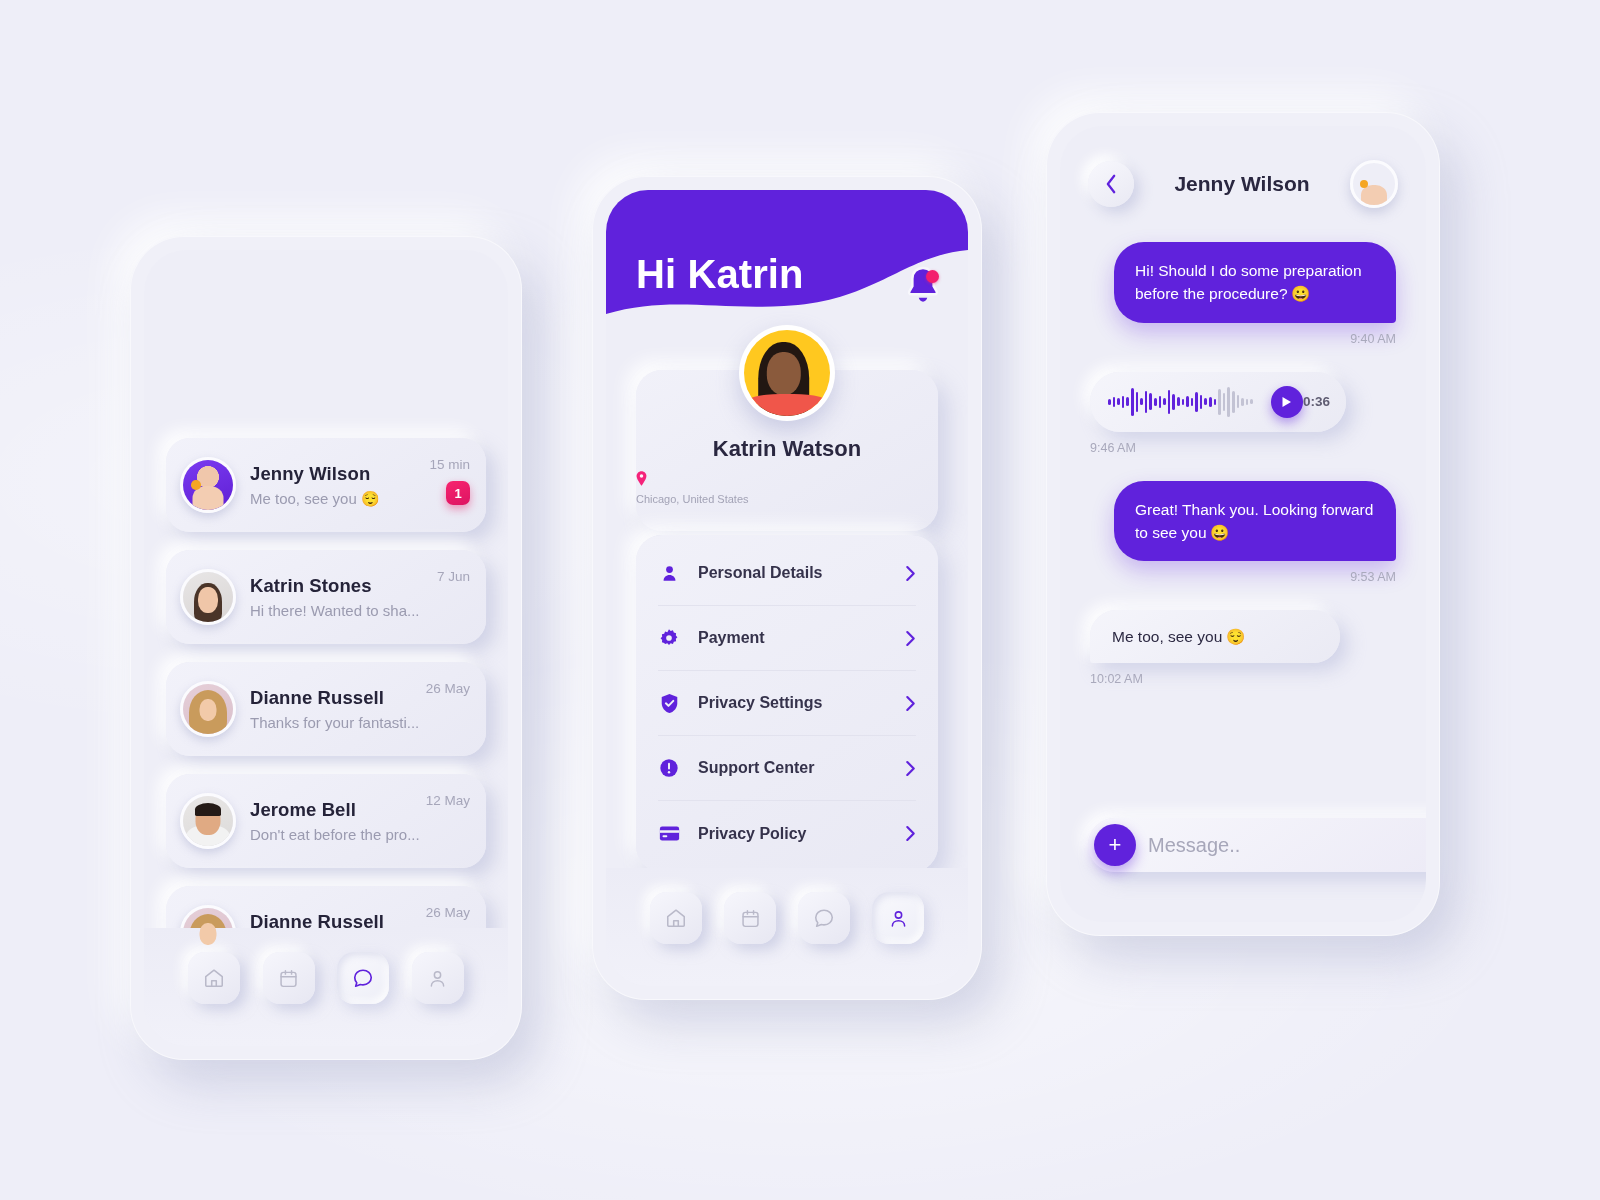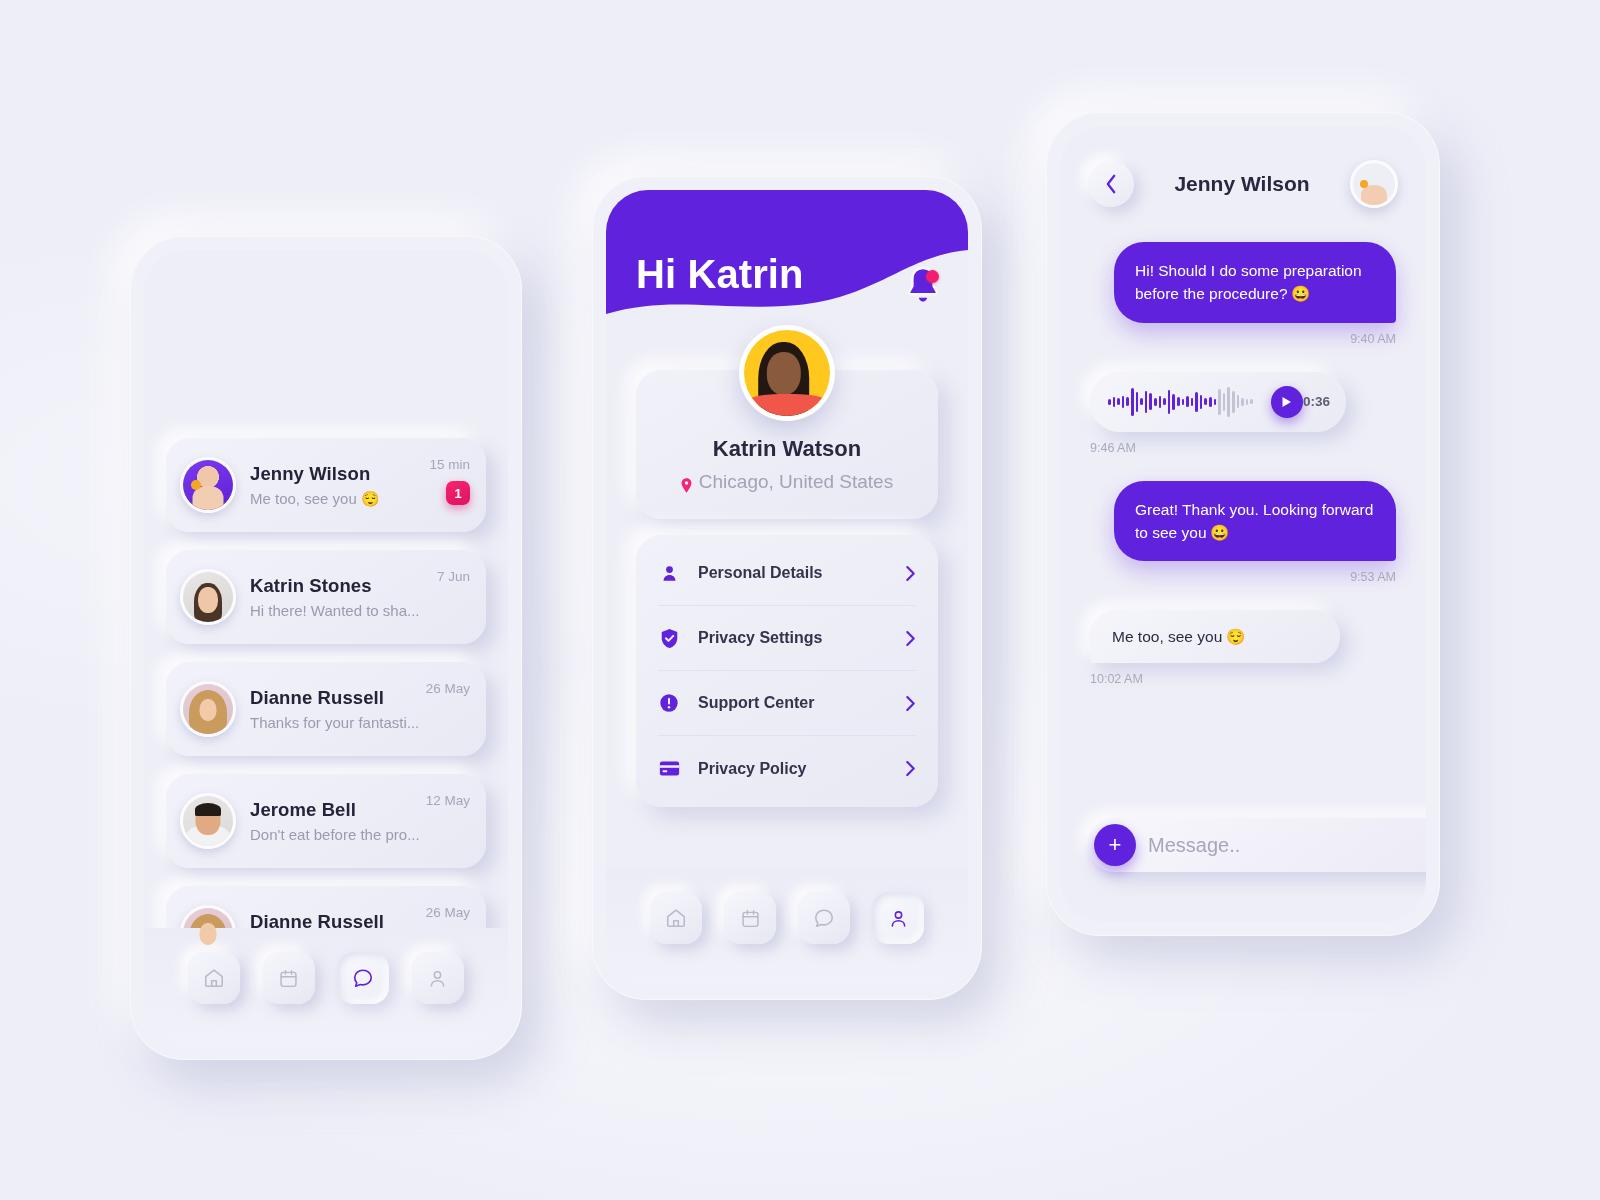--- a/index.html
+++ b/index.html
@@ -164,22 +164,22 @@
     padding: 66px 0 26px;
     border-radius: 26px;
     background: linear-gradient(150deg, #f1f1f9, #e9e9f4);
     box-shadow:
       10px 10px 22px rgba(172,176,212,.42),
       -9px -9px 18px rgba(255,255,255,.95);
     text-align: center;
   }
   .profile-name { font-size: 22px; font-weight: 700; color: #2a2740; }
   .profile-loc {
-    margin-top: 9px; font-size: 19px; color: #a3a3b6;
-    display: flex; align-items: flex-end; justify-content: center; gap: 7px;
+    margin-top: 9px; font-size: 11px; color: #a3a3b6;
+    display: flex; align-items: flex-start; justify-content: center; gap: 7px; flex-direction: column;
   }
 
   .menu-card {
     position: absolute; left: 30px; right: 30px; top: 345px;
     border-radius: 26px;
     background: linear-gradient(150deg, #f1f1f9, #e9e9f4);
     box-shadow:
       10px 10px 22px rgba(172,176,212,.42),
       -9px -9px 18px rgba(255,255,255,.95);
     padding: 6px 22px;
@@ -453,20 +453,32 @@
 
     <div class="menu-card">
       <div class="menu-row">
         <span class="menu-icon">
           <svg width="19" height="19" viewBox="0 0 24 24" fill="#6022DC">
               <circle cx="12" cy="7" r="4.3"></circle>
               <path d="M4.5 21c0-4 3.4-7 7.5-7s7.5 3 7.5 7z"></path>
             </svg>
         </span>
         <span class="menu-label">Personal Details</span>
+        <svg width="11" height="17" viewBox="0 0 12 18" fill="none" stroke="#6022DC" stroke-width="2.4" stroke-linecap="round" stroke-linejoin="round">
+            <path d="M2.5 2 9.5 9l-7 7"></path>
+          </svg>
+      </div>
+      <div class="menu-row">
+        <span class="menu-icon">
+          <svg width="20" height="20" viewBox="0 0 24 24" fill="#6022DC">
+              <path d="M12 1.6 14 3.6l2.7-.8 1.1 2.6 2.7.8-.3 2.8 1.9 2-1.9 2 .3 2.8-2.7.8-1.1 2.6-2.7-.8-2 2-2-2-2.7.8L6.2 18l-2.7-.8.3-2.8-1.9-2 1.9-2-.3-2.8 2.7-.8 1.1-2.6 2.7.8z"></path>
+              <circle cx="12" cy="12" r="3.4" fill="#efeff7"></circle>
+            </svg>
+        </span>
+        <span class="menu-label">Payment</span>
         <svg width="11" height="17" viewBox="0 0 12 18" fill="none" stroke="#6022DC" stroke-width="2.4" stroke-linecap="round" stroke-linejoin="round">
             <path d="M2.5 2 9.5 9l-7 7"></path>
           </svg>
       </div>
       <div class="menu-row">
         <span class="menu-icon">
           <svg width="19" height="21" viewBox="0 0 22 24" fill="#6022DC">
               <path d="M11 1 2 4.4v7.2c0 5.3 3.8 9.9 9 11.4 5.2-1.5 9-6.1 9-11.4V4.4z"></path>
               <path d="M6.8 11.8 9.8 14.7 15.4 9" stroke="#efeff7" stroke-width="2.3" fill="none" stroke-linecap="round" stroke-linejoin="round"></path>
             </svg>

